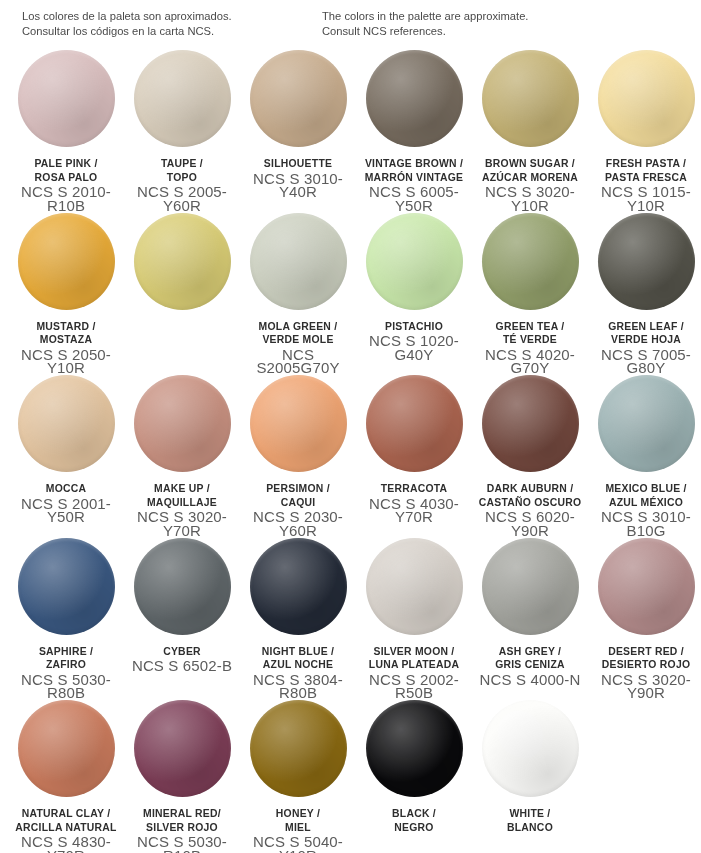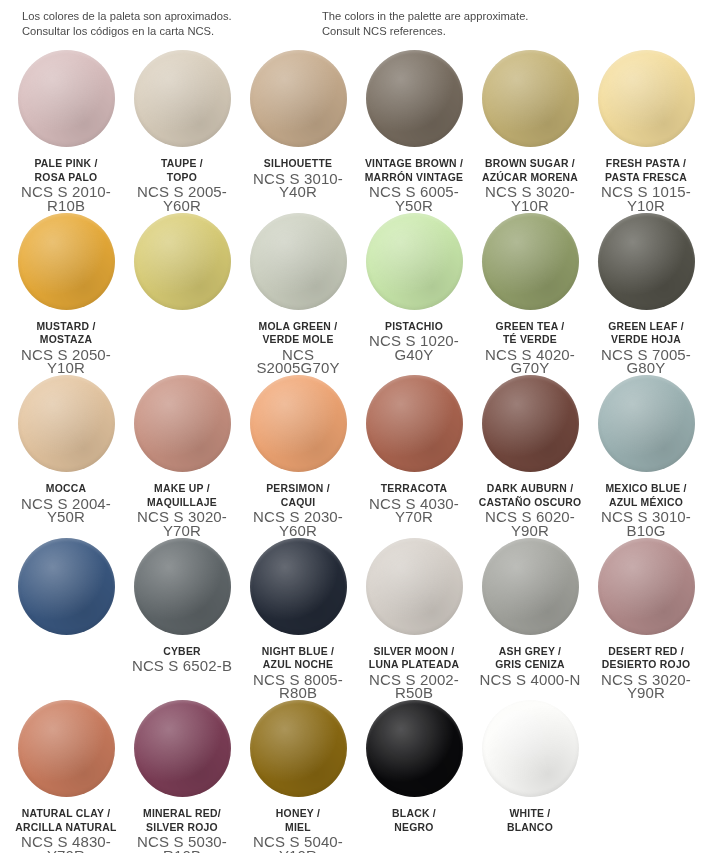--- a/index.html
+++ b/index.html
@@ -190,21 +190,21 @@
       <div class="swatch-caption">
         <div class="swatch-name">GREEN LEAF /
 VERDE HOJA</div>
         <div class="swatch-code">NCS S 7005-G80Y</div>
       </div>
     </div>
     <div class="swatch-cell">
       <div class="swatch-dot" style="background: rgb(228, 197, 160);"></div>
       <div class="swatch-caption">
         <div class="swatch-name">MOCCA</div>
-        <div class="swatch-code">NCS S 2004-Y50R</div>
+        <div class="swatch-code">NCS S 2001-Y50R</div>
       </div>
     </div>
     <div class="swatch-cell">
       <div class="swatch-dot" style="background: rgb(200, 145, 129);"></div>
       <div class="swatch-caption">
         <div class="swatch-name">MAKE UP /
 MAQUILLAJE</div>
         <div class="swatch-code">NCS S 3020-Y70R</div>
       </div>
     </div>
@@ -234,34 +234,39 @@
     <div class="swatch-cell">
       <div class="swatch-dot" style="background: rgb(156, 179, 180);"></div>
       <div class="swatch-caption">
         <div class="swatch-name">MEXICO BLUE /
 AZUL MÉXICO</div>
         <div class="swatch-code">NCS S 3010-B10G</div>
       </div>
     </div>
     <div class="swatch-cell">
       <div class="swatch-dot" style="background: rgb(58, 88, 129);"></div>
+      <div class="swatch-caption">
+        <div class="swatch-name">SAPHIRE /
+ZAFIRO</div>
+        <div class="swatch-code">NCS S 5030-R80B</div>
+      </div>
     </div>
     <div class="swatch-cell">
       <div class="swatch-dot" style="background: rgb(96, 103, 106);"></div>
       <div class="swatch-caption">
         <div class="swatch-name">CYBER</div>
         <div class="swatch-code">NCS S 6502-B</div>
       </div>
     </div>
     <div class="swatch-cell">
       <div class="swatch-dot" style="background: rgb(36, 43, 56);"></div>
       <div class="swatch-caption">
         <div class="swatch-name">NIGHT BLUE /
 AZUL NOCHE</div>
-        <div class="swatch-code">NCS S 8005-R80B</div>
+        <div class="swatch-code">NCS S 3804-R80B</div>
       </div>
     </div>
     <div class="swatch-cell">
       <div class="swatch-dot" style="background: rgb(215, 209, 202);"></div>
       <div class="swatch-caption">
         <div class="swatch-name">SILVER MOON /
 LUNA PLATEADA</div>
         <div class="swatch-code">NCS S 2002-R50B</div>
       </div>
     </div>

